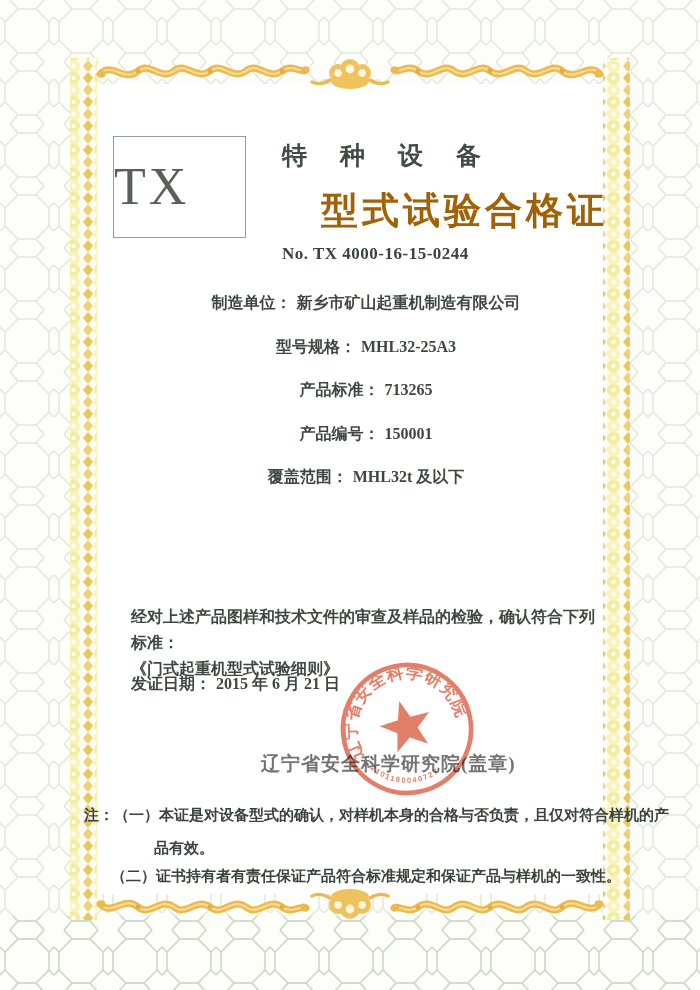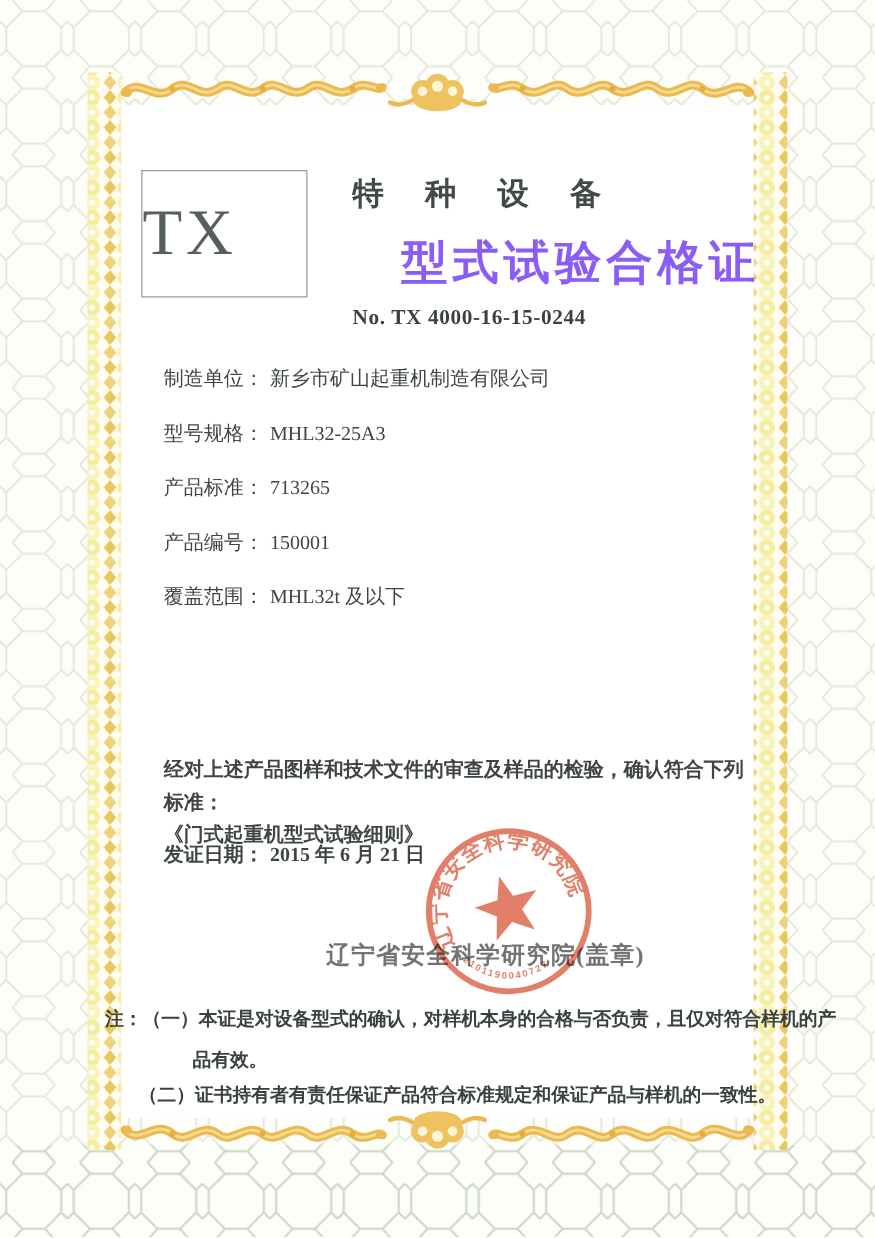--- a/index.html
+++ b/index.html
@@ -15,25 +15,25 @@
 
   .tx-box{
     position:absolute;left:113px;top:136px;width:131px;height:100px;
     border:1.5px solid #979e98;background:#ffffff;
     display:flex;align-items:center;
   }
   .tx-mark{font-size:52px;color:#57605a;letter-spacing:3px;line-height:1;}
 
   .title-block{position:absolute;left:245px;top:142px;width:360px;text-align:left;margin-left:37px;}
   .t1{font-size:25px;font-weight:700;letter-spacing:33px;margin-right:-33px;color:#414b45;line-height:28px;}
-  .t2{font-size:37px;font-weight:700;letter-spacing:4px;margin-right:-4px;color:#8b5cf6;line-height:44px;margin-top:19px;padding-left:39px;}
+  .t2{font-size:37px;font-weight:700;letter-spacing:4px;margin-right:-4px;color:#a16207;line-height:44px;margin-top:19px;padding-left:39px;}
   .cert-no{font-size:17px;font-weight:700;letter-spacing:.5px;margin-top:11px;color:#39423c;}
 
   .fields{position:absolute;left:131px;top:293px;width:470px;}
-  .field-row{height:43.6px;font-size:16px;font-weight:400;white-space:nowrap;}
+  .field-row{height:43.6px;font-size:16px;font-weight:700;white-space:nowrap;text-align:center;}
   .field-row .lbl{margin-right:5px;}
 
   .statement{position:absolute;left:131px;top:604px;width:468px;font-size:16px;font-weight:700;line-height:26px;}
 
   .date-row{position:absolute;left:131px;top:674px;font-size:16px;font-weight:700;}
   .date-row .lbl{margin-right:5px;}
 
   .issuer{position:absolute;left:261px;top:751px;font-size:19px;font-weight:700;letter-spacing:1px;color:#737373;}
 
   .notes{position:absolute;left:84px;top:806px;width:540px;font-size:15px;font-weight:600;color:#39423c;}

